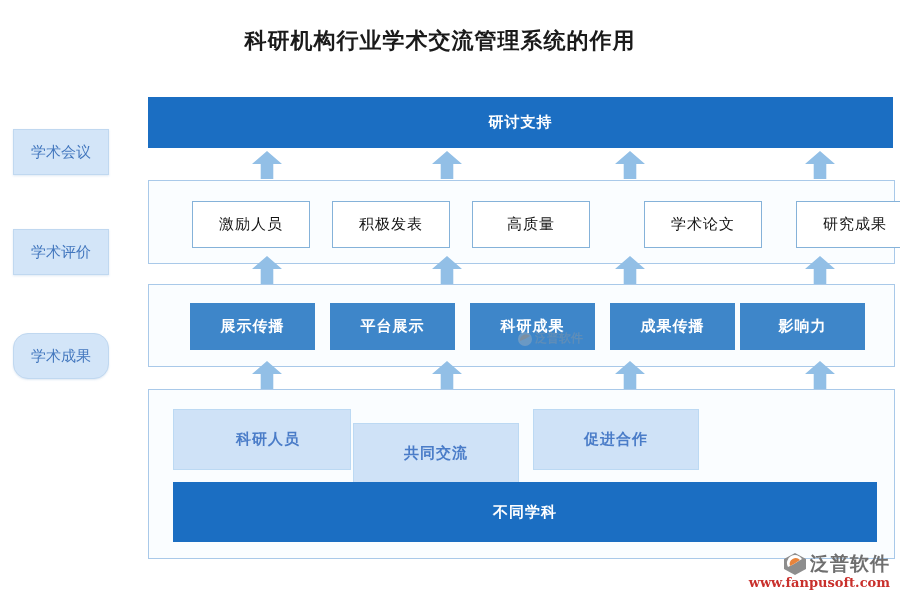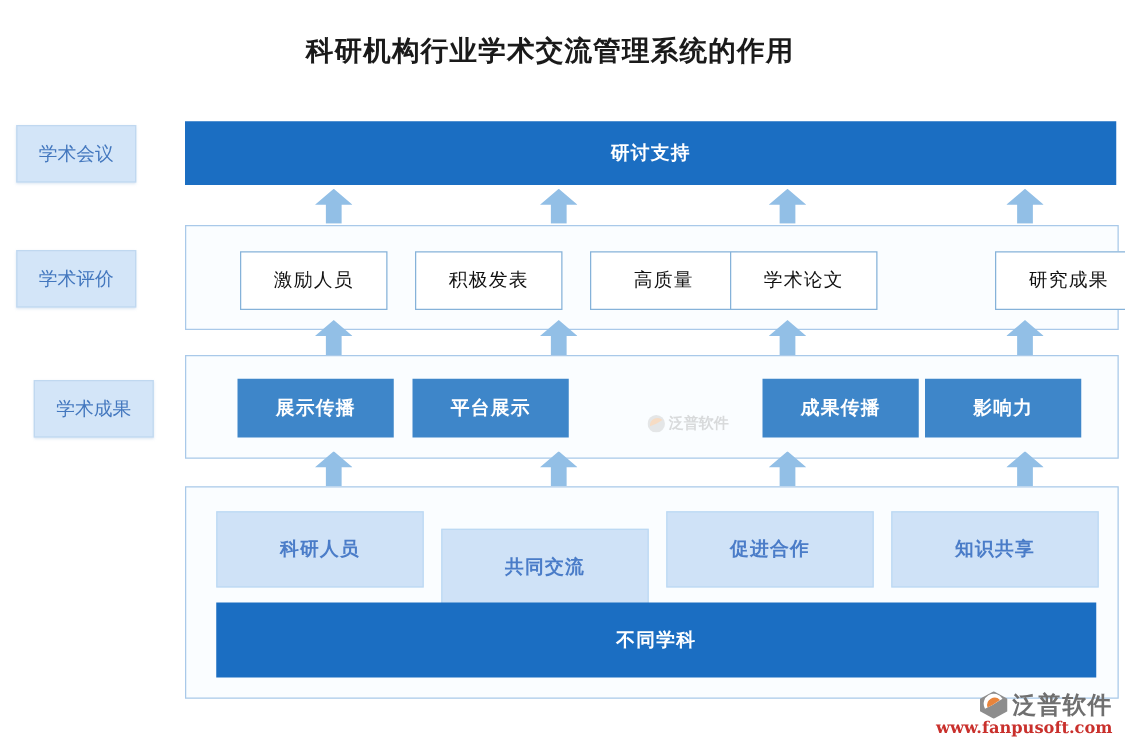--- a/index.html
+++ b/index.html
@@ -5,21 +5,21 @@
   html,body{margin:0;padding:0;background:#fff;}
   body{font-family:"DejaVu Sans","Liberation Sans",sans-serif;}
   #stage{position:relative;width:900px;height:600px;background:#ffffff;overflow:hidden;}
 
   .title{position:absolute;left:0;top:26px;width:880px;text-align:center;
          font-family:"DejaVu Serif","Liberation Serif",serif;
          font-size:22px;font-weight:bold;color:#1a1a1a;letter-spacing:1px;}
 
   .side-label{position:absolute;background:#d3e5f8;border:1px solid #c0d8f0;
               color:#4377be;font-size:15px;display:flex;align-items:center;justify-content:center;
-              box-shadow:0 1px 2px rgba(160,190,220,.35);}
+              box-shadow:0 1px 2px rgba(160,190,220,.35);margin-top:29px;}
 
   .bar{position:absolute;background:#1b6ec2;color:#ffffff;font-size:15px;font-weight:bold;
        display:flex;align-items:center;justify-content:center;letter-spacing:1px;}
 
   .container-row{position:absolute;background:#fafdff;border:1px solid #a9c9e9;}
 
   .white-box{position:absolute;background:#ffffff;border:1px solid #85b2d9;color:#111111;
              font-size:15px;display:flex;align-items:center;justify-content:center;letter-spacing:1px;text-align:center;}
 
   .blue-box{position:absolute;background:#3e86c9;color:#ffffff;font-size:15px;font-weight:bold;
@@ -43,65 +43,65 @@
 </style>
 </head>
 <body>
 
 <div id="stage">
 
   <div class="title">科研机构行业学术交流管理系统的作用</div>
 
   <div class="side-label" style="left:13px;top:100px;width:94px;height:44px;">学术会议</div>
   <div class="side-label" style="left:13px;top:200px;width:94px;height:44px;">学术评价</div>
-  <div class="side-label" style="left:27px;top:304px;width:94px;height:44px;">学术成果</div>
+  <div class="side-label" style="left:13px;top:304px;width:94px;height:44px;border-radius:15px;">学术成果</div>
 
   <div class="bar" style="left:148px;top:97px;width:745px;height:51px;">研讨支持</div>
 
   <div class="arrow-up" style="left:252px;top:151px;"></div>
   <div class="arrow-up" style="left:432px;top:151px;"></div>
   <div class="arrow-up" style="left:615px;top:151px;"></div>
   <div class="arrow-up" style="left:805px;top:151px;"></div>
 
   <div class="container-row" style="left:148px;top:180px;width:745px;height:82px;"></div>
   <div class="white-box" style="left:192px;top:201px;width:116px;height:45px;">激励人员</div>
   <div class="white-box" style="left:332px;top:201px;width:116px;height:45px;">积极发表</div>
   <div class="white-box" style="left:472px;top:201px;width:116px;height:45px;">高质量</div>
-  <div class="white-box" style="left:584px;top:201px;width:116px;height:45px;">学术论文</div>
+  <div class="white-box" style="left:644px;top:201px;width:116px;height:45px;">学术论文</div>
   <div class="white-box" style="left:796px;top:201px;width:116px;height:45px;">研究成果</div>
 
   <div class="arrow-up" style="left:252px;top:256px;"></div>
   <div class="arrow-up" style="left:432px;top:256px;"></div>
   <div class="arrow-up" style="left:615px;top:256px;"></div>
   <div class="arrow-up" style="left:805px;top:256px;"></div>
 
   <div class="container-row" style="left:148px;top:284px;width:745px;height:81px;"></div>
   <div class="blue-box" style="left:190px;top:303px;width:125px;height:47px;">展示传播</div>
   <div class="blue-box" style="left:330px;top:303px;width:125px;height:47px;">平台展示</div>
+  <div class="blue-box" style="left:470px;top:303px;width:125px;height:47px;">科研成果</div>
   <div class="blue-box" style="left:610px;top:303px;width:125px;height:47px;">成果传播</div>
   <div class="blue-box" style="left:740px;top:303px;width:125px;height:47px;">影响力</div>
 
   <div class="watermark-mid">
     <svg width="14" height="14" viewBox="0 0 14 14">
       <circle cx="7" cy="7" r="7" fill="#bdbdbd"></circle>
       <path d="M2 9 A6 6 0 0 1 12 4 L7 7 Z" fill="#f0a05a"></path>
     </svg>
     <span>泛普软件</span>
   </div>
 
   <div class="arrow-up" style="left:252px;top:361px;"></div>
   <div class="arrow-up" style="left:432px;top:361px;"></div>
   <div class="arrow-up" style="left:615px;top:361px;"></div>
   <div class="arrow-up" style="left:805px;top:361px;"></div>
 
   <div class="container-row" style="left:148px;top:389px;width:745px;height:168px;"></div>
-  <div class="light-box" style="left:173px;top:409px;width:164px;height:59px;">科研人员</div>
+  <div class="light-box" style="left:173px;top:409px;width:164px;height:59px;padding-left:12px;">科研人员</div>
   <div class="light-box" style="left:353px;top:409px;width:164px;height:59px;margin-top:14px;">共同交流</div>
   <div class="light-box" style="left:533px;top:409px;width:164px;height:59px;">促进合作</div>
-  <div class="light-box" style="left:713px;top:409px;width:164px;height:59px;">知识共享</div>
 
   <div class="bar" style="left:173px;top:482px;width:704px;height:60px;">不同学科</div>
 
   <div class="brand">
     <div class="brand-line">
       <svg width="22" height="22" viewBox="0 0 22 22">
         <path d="M11 0 L22 6 L22 16 L11 22 L0 16 L0 6 Z" fill="#8d8d8d"></path>
         <path d="M4 14 A8 8 0 0 1 18 6 L10 11 Z" fill="#ffffff"></path>
         <path d="M6 13 A6 6 0 0 1 16 7 L10 11 Z" fill="#e8843c"></path>
       </svg>

